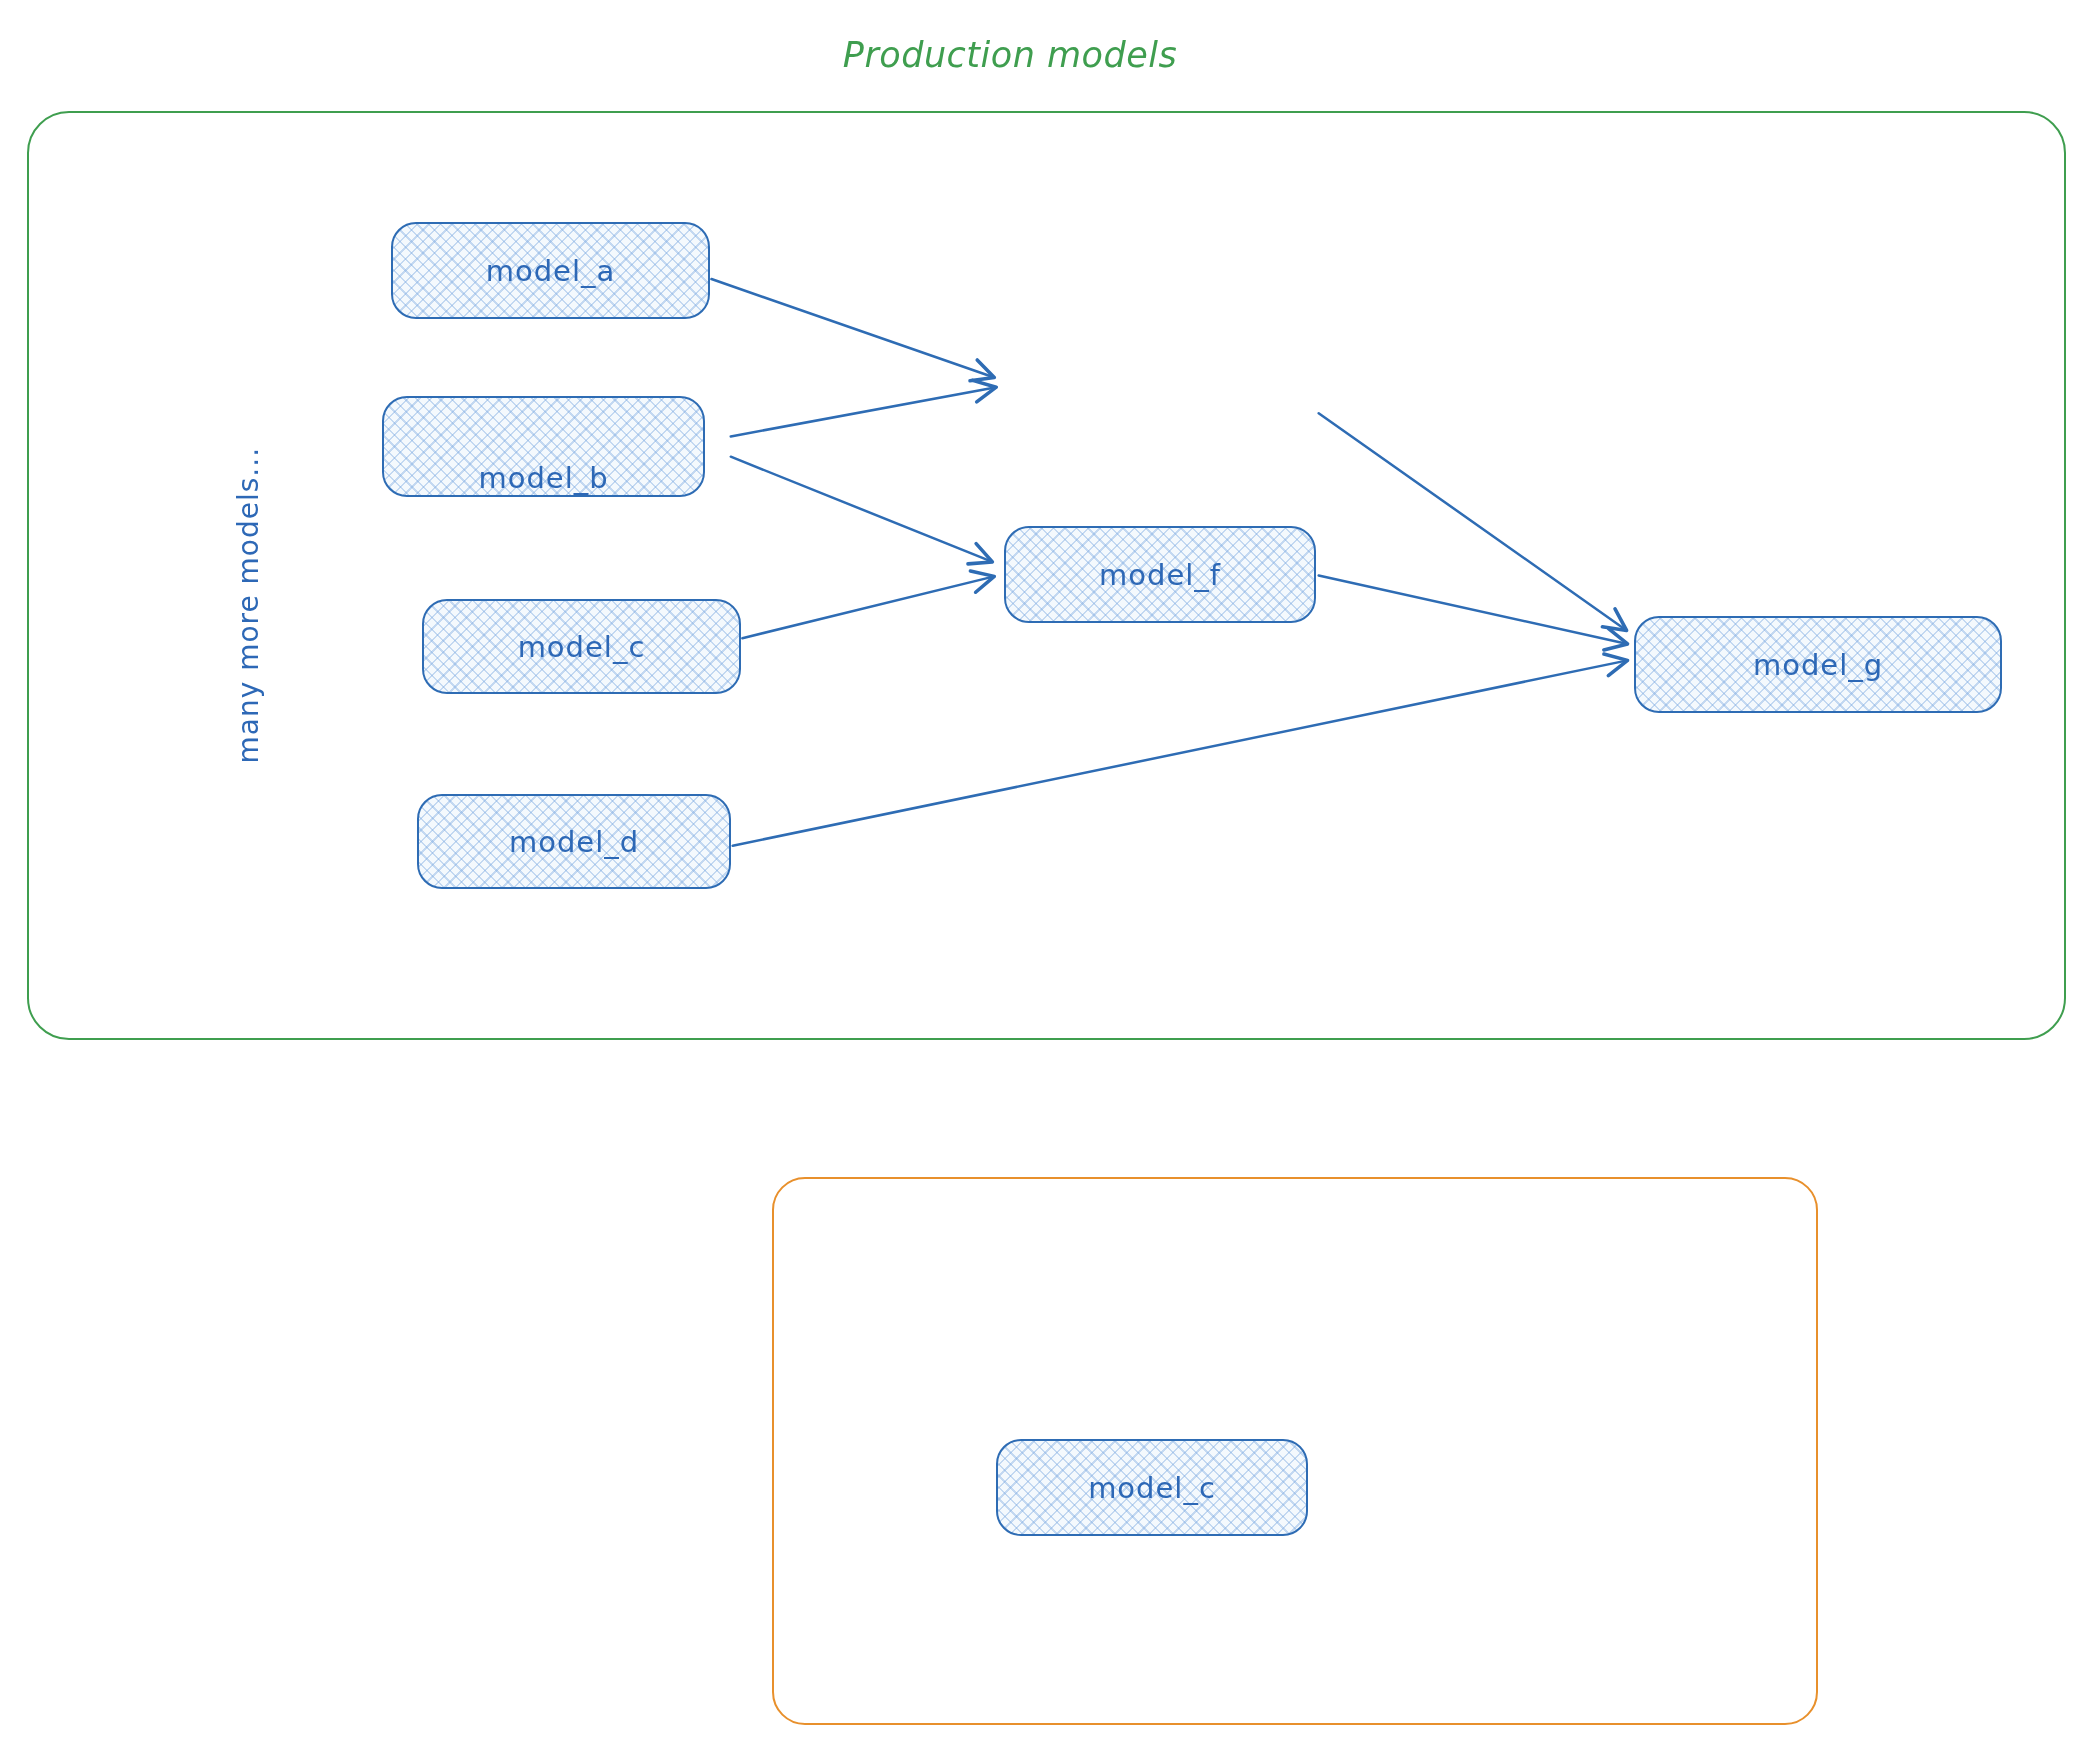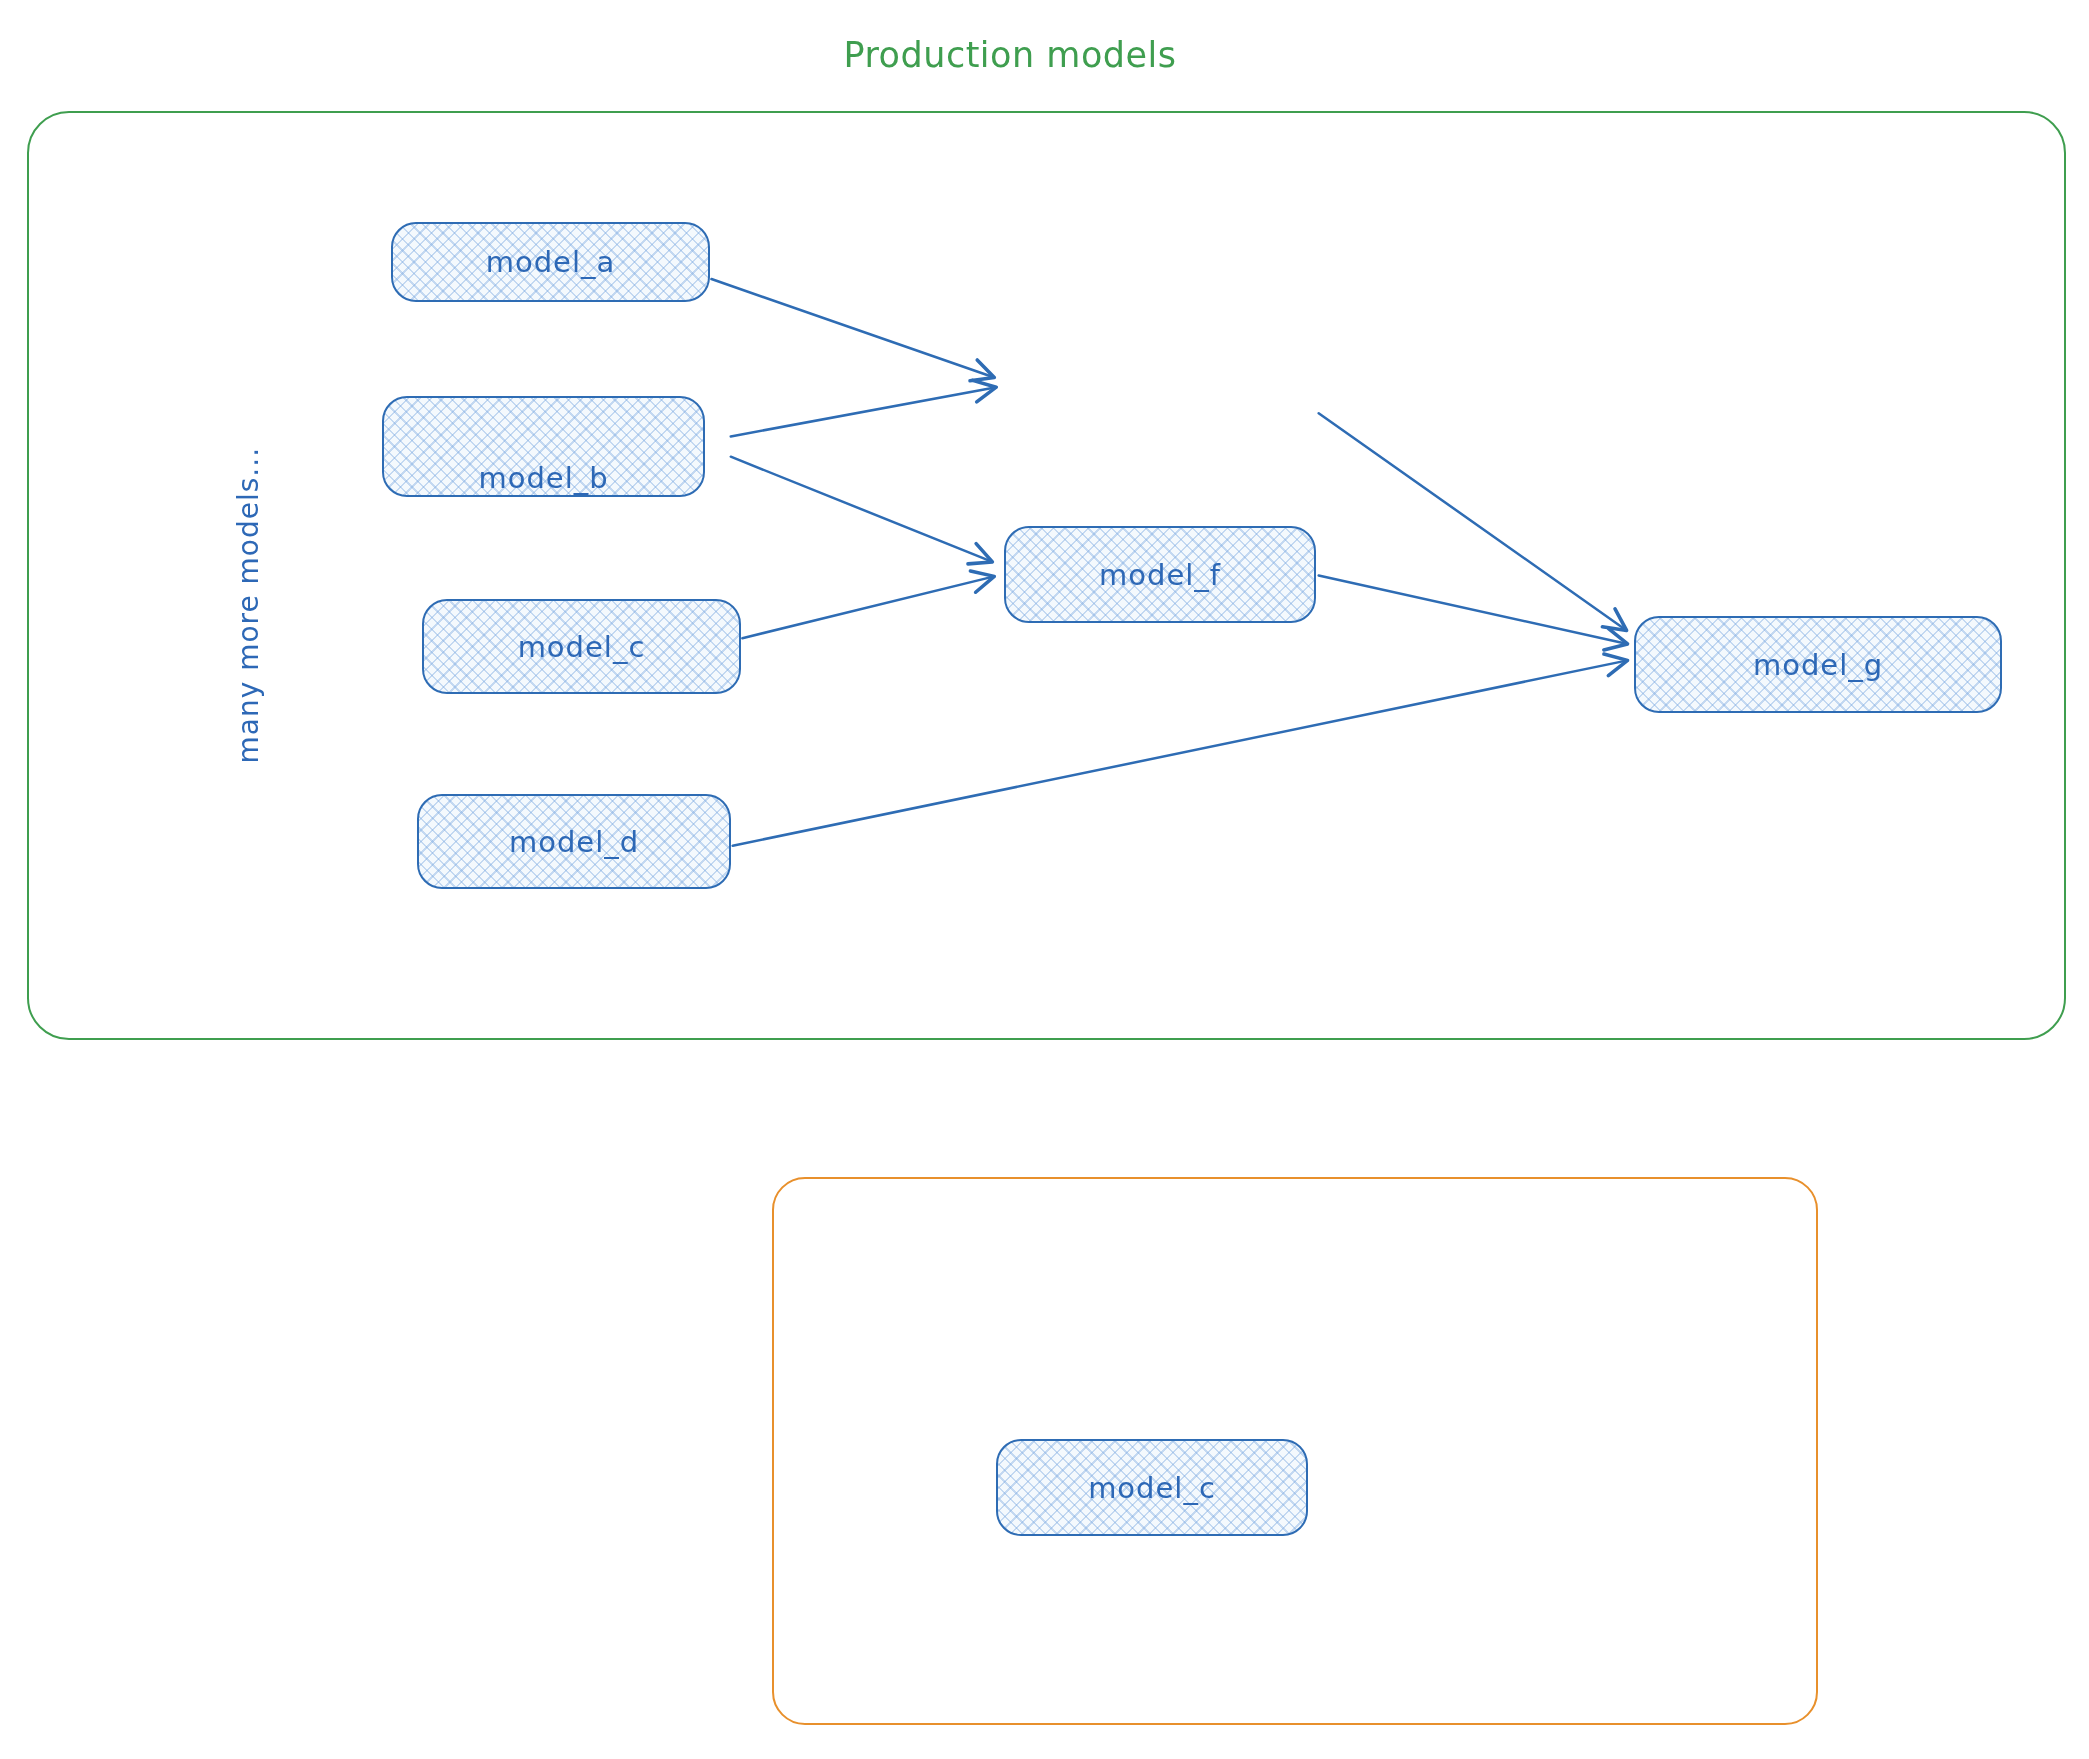--- a/index.html
+++ b/index.html
@@ -36,20 +36,21 @@
   .frame-title{
     position:absolute;
     text-align:center;
     font-size:35px;
     letter-spacing:0.5px;
     white-space:nowrap;
   }
   .frame-title.production{
     left:817px; top:35px; width:386px;
     color:var(--green);
+    font-style:italic;
   }
   .frame-title.development{
     left:1044px; top:1116px; width:386px;
     font-size:33px;
     color:var(--orange);
   }
   .node{
     position:absolute;
     display:flex;
     align-items:center;
@@ -57,21 +58,21 @@
     border:2.4px solid var(--blue);
     border-radius:25px;
     color:var(--blue-text);
     font-size:29px;
     letter-spacing:1px;
     background:
       repeating-linear-gradient(45deg, rgba(122,168,224,0.40) 0px, rgba(122,168,224,0.40) 1.7px, transparent 1.7px, transparent 8.2px),
       repeating-linear-gradient(135deg, rgba(122,168,224,0.40) 0px, rgba(122,168,224,0.40) 1.7px, transparent 1.7px, transparent 8.2px),
       #f4f9fd;
   }
-  .node-a{left:391px; top:222px; width:319px; height:80px;}
+  .node-a{left:391px; top:222px; width:319px; height:97px;}
   .node-b{left:382px; top:396px; width:323px; height:101px;align-items:flex-end;}
   .node-c{left:422px; top:599px; width:319px; height:95px;}
   .node-d{left:417px; top:794px; width:314px; height:95px;}
   .node-e{left:1006px; top:333px; width:309px; height:99px;}
   .node-f{left:1004px; top:526px; width:312px; height:97px;}
   .node-g{left:1634px; top:616px; width:368px; height:97px;}
   .node-dev-c{left:996px; top:1439px; width:312px; height:97px;}
   .side-label{
     position:absolute;
     left:106px; top:599px;

